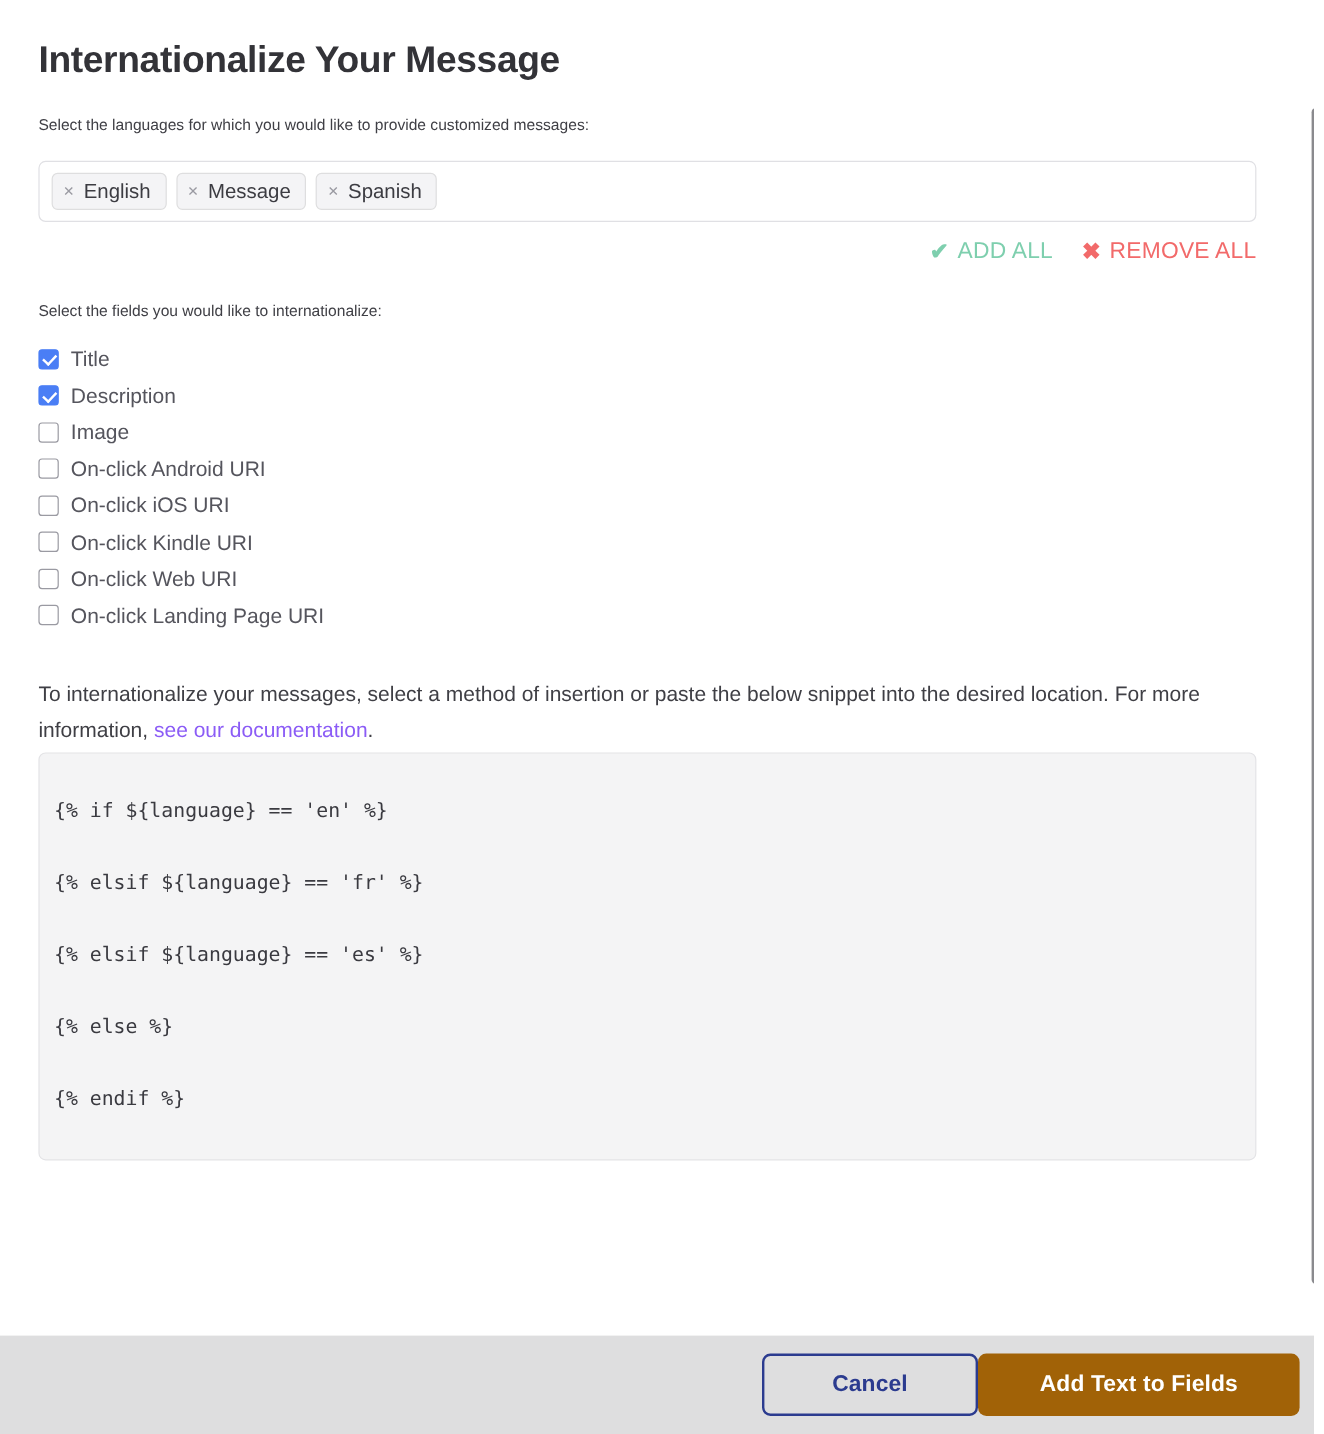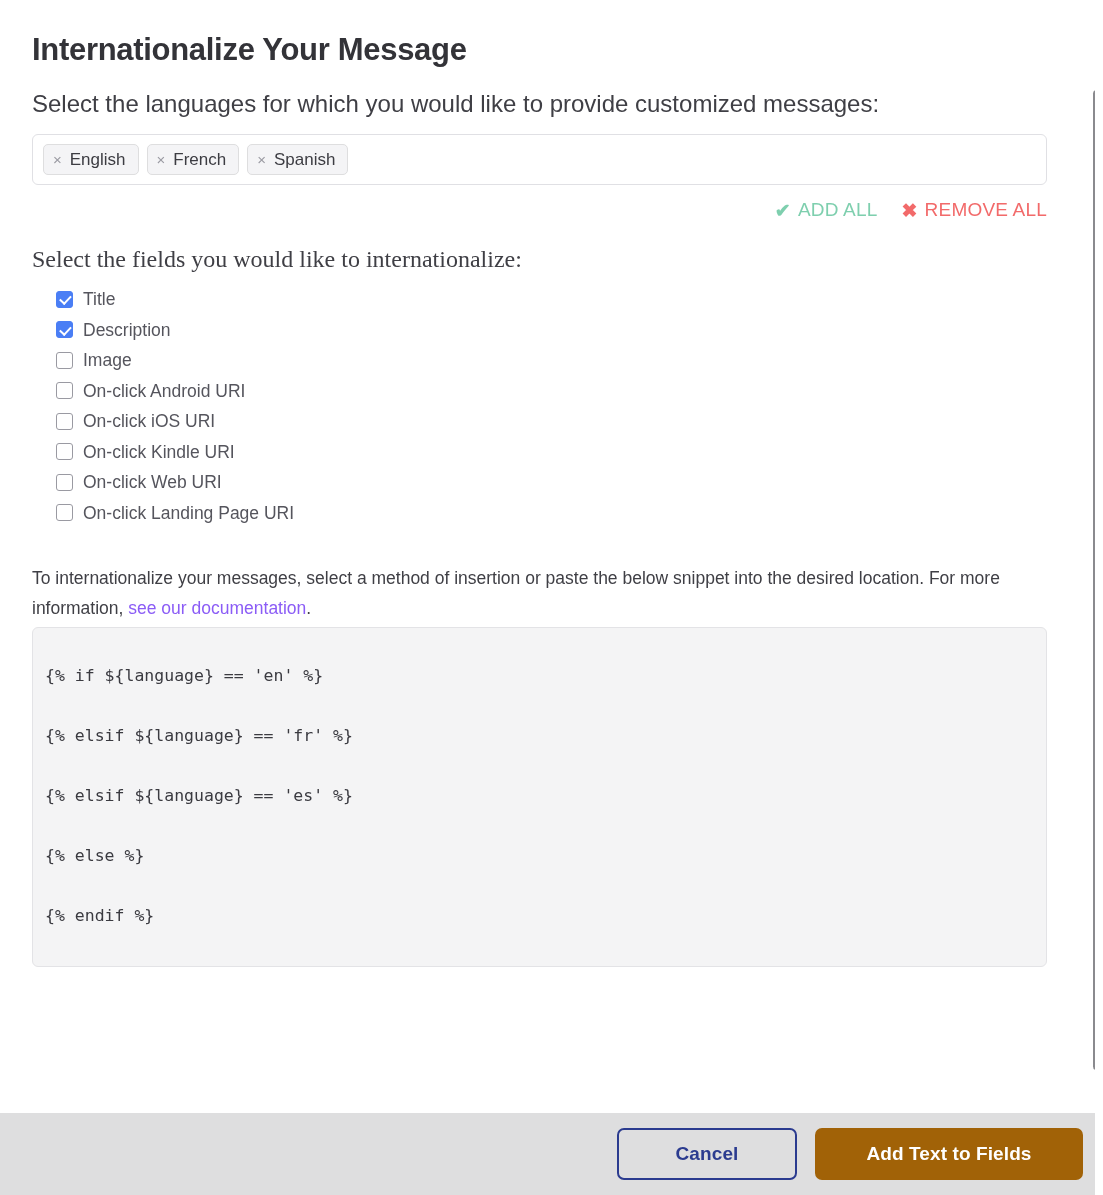--- a/index.html
+++ b/index.html
@@ -39,21 +39,21 @@
     font-weight: bold;
     color: #333338;
     letter-spacing: -0.3px;
     margin: 0;
     padding-top: 30px;
     line-height: 40px;
   }
 
   
   .section-label {
-    font-size: 24px;
+    font-size: 13px;
     color: #3f3f45;
     line-height: 24px;
     margin-top: 22px;
   }
 
   
   #language-input {
     margin-top: 18px;
     width: 1015px;
     min-height: 50px;
@@ -102,34 +102,33 @@
     font-size: 19px;
     letter-spacing: 0.2px;
     cursor: pointer;
     user-select: none;
   }
   #add-all-action { color: #7ecfae; }
   #remove-all-action { color: #f26a6a; }
   .bulk-glyph { font-size: 19px; font-weight: bold; line-height: 1; }
 
   
-  #fields-label { margin-top: 26px; font-family: Liberation Serif, serif; }
+  #fields-label { margin-top: 26px; }
   #fields-list {
     margin-top: 16px;
     display: flex;
     flex-direction: column;
     gap: 6.5px;
   }
   .field-row {
     display: flex;
     align-items: center;
     gap: 10px;
     height: 24px;
     cursor: pointer;
-    margin-left: 24px;
   }
   .cbox {
     width: 17px;
     height: 17px;
     border-radius: 3px;
     border: 1.5px solid #9a9aa2;
     background: #fff;
     flex: none;
     position: relative;
   }
@@ -189,21 +188,20 @@
   #footer {
     position: absolute;
     left: 0;
     bottom: 0;
     width: 1103px;
     height: 82px;
     background: #dededf;
     display: flex;
     align-items: center;
     justify-content: flex-end;
-    gap: 18px;
     padding-right: 20px;
   }
   .btn {
     font-size: 19px;
     font-weight: bold;
     border-radius: 7px;
     cursor: pointer;
     display: inline-flex;
     align-items: center;
     justify-content: center;
@@ -256,21 +254,21 @@
 
       <div class="section-label">Select the languages for which you would like to provide customized messages:</div>
 
       <div id="language-input">
         <span class="token">
           <span class="x">×</span>
           <span>English</span>
         </span>
         <span class="token">
           <span class="x">×</span>
-          <span>French</span>
+          <span>Message</span>
         </span>
         <span class="token">
           <span class="x">×</span>
           <span>Spanish</span>
         </span>
       </div>
 
       <div id="bulk-actions">
         <span class="bulk-link" id="add-all-action">
           <span class="bulk-glyph">✔</span>

